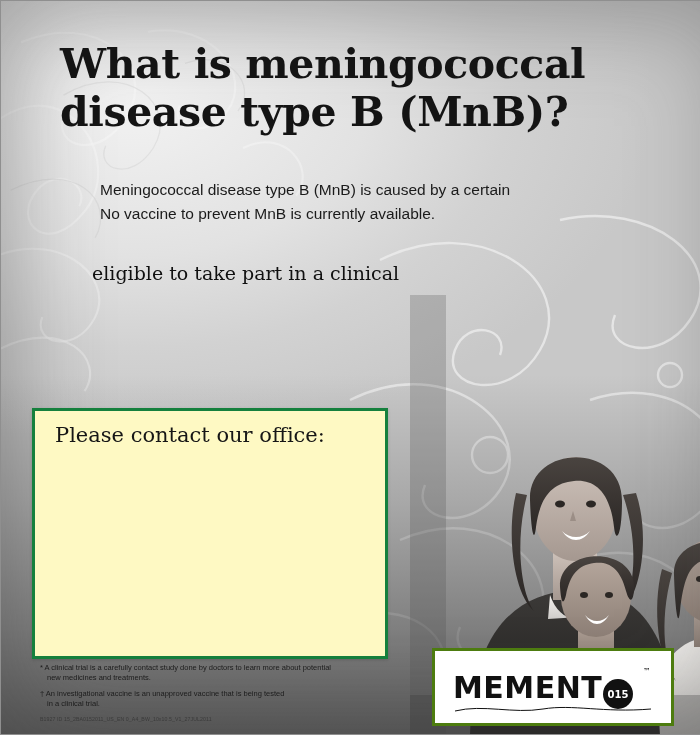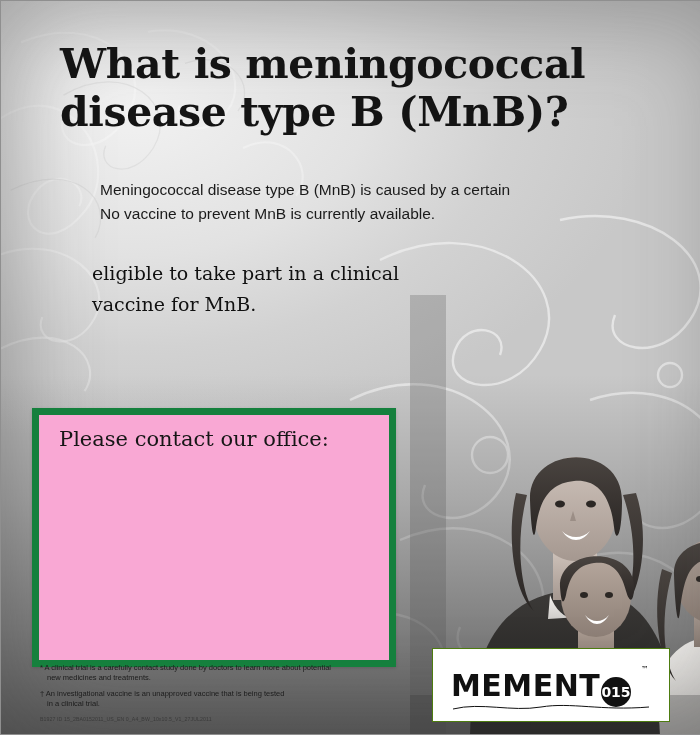--- a/index.html
+++ b/index.html
@@ -99,22 +99,22 @@
     line-height: 1.62;
     color: #101010;
   }
   
   .contact-card {
     position: absolute;
     left: 32px;
     top: 408px;
     width: 350px;
     height: 245px;
-    background: #f9a8d4;
-    border: 7px solid #15803d;
+    background: #fef9c3;
+    border: 3px solid #15803d;
     box-shadow: 0 1px 3px rgba(0,0,0,0.15);
   }
   .contact-title {
     position: absolute;
     left: 20px;
     top: 12px;
     font-family: "DejaVu Serif", serif;
     font-size: 21px;
     color: #161616;
   }
@@ -144,21 +144,21 @@
     margin-top: 6px;
   }
   
   .logo-box {
     position: absolute;
     left: 432px;
     top: 648px;
     width: 236px;
     height: 72px;
     background: #ffffff;
-    border: 1px solid #4d7c0f;
+    border: 3px solid #4d7c0f;
   }
   .logo-inner {
     position: absolute;
     left: 18px;
     top: 10px;
     width: 200px;
     height: 52px;
   }
   .logo-word {
     position: absolute;
@@ -181,21 +181,21 @@
   .logo-badge {
     position: absolute;
     left: 150px;
     top: 18px;
     width: 30px;
     height: 30px;
     border-radius: 50%;
     background: #111111;
     color: #ffffff;
     font-family: "DejaVu Sans", sans-serif;
-    font-size: 14px;
+    font-size: 10px;
     font-weight: 700;
     display: flex;
     align-items: center;
     justify-content: center;
   }
   .logo-sub {
     position: absolute;
     left: 0;
     bottom: 0;
     width: 200px;
@@ -313,21 +313,20 @@
 
   <div class="headline">What is meningococcal disease type B (MnB)?</div>
 
   <div class="lede">
     <div>Meningococcal disease type B (MnB) is caused by a certain</div>
     <div>No vaccine to prevent MnB is currently available.</div>
   </div>
 
   <div class="eligibility">
     <div>eligible to take part in a clinical</div>
-    <div>vaccine for MnB.</div>
   </div>
 
   <div class="contact-card">
     <div class="contact-title">Please contact our office:</div>
     <div style="position:absolute;left:20px;top:52px;right:20px;bottom:16px;"></div>
   </div>
 
   <div class="footnotes">
     <div class="fn">
       <span>*</span>

